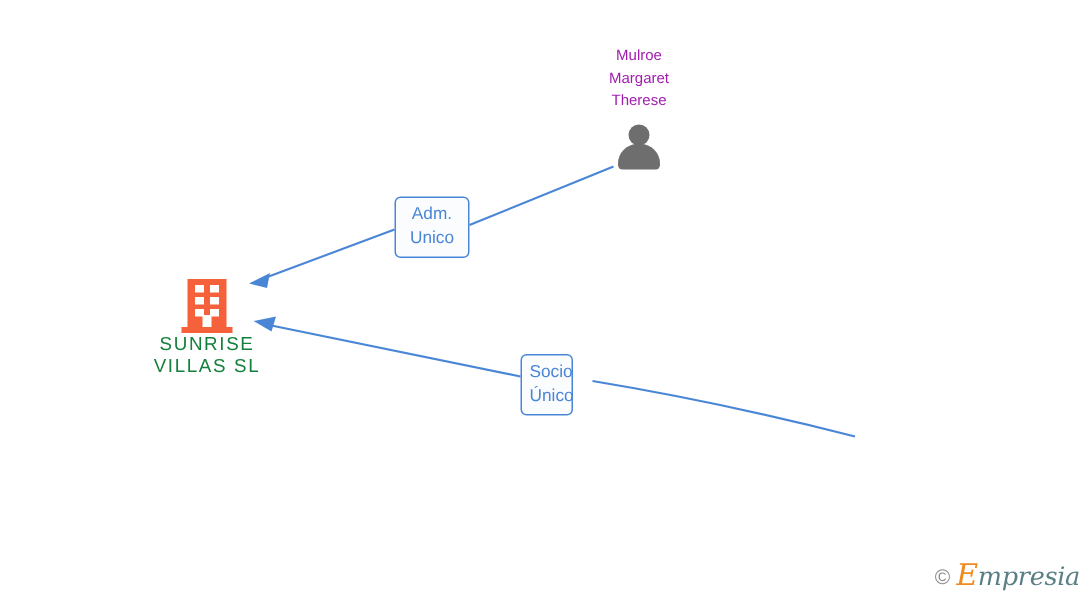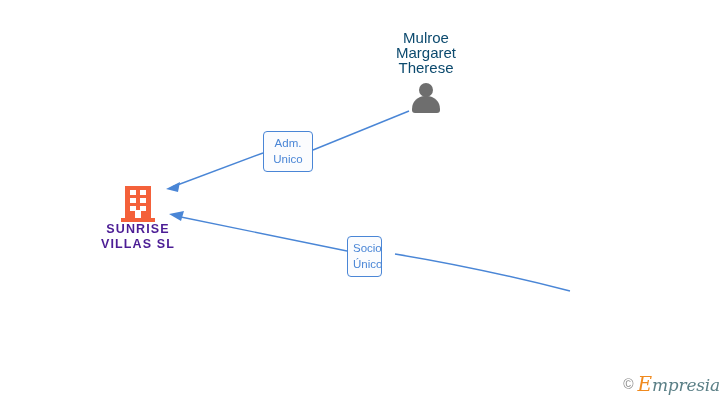--- a/index.html
+++ b/index.html
@@ -24,28 +24,28 @@
     width: 728px;
     height: 400px;
   }
 
   
   .node {
     position: absolute;
     text-align: center;
   }
   .node-label {
-    font-size: 15px;
+    font-size: 10px;
     line-height: 15px;
-    color: #0c4a6e;
+    color: #a21caf;
     white-space: pre-line;
   }
   .node-label.company {
-    font-weight: bold;
-    color: #4c1d95;
+    font-weight: normal;
+    color: #15803d;
     letter-spacing: 1.1px;
     font-size: 12.5px;
     line-height: 15px;
   }
 
   
   .person-icon {
     position: relative;
     width: 38px;
     height: 30px;

